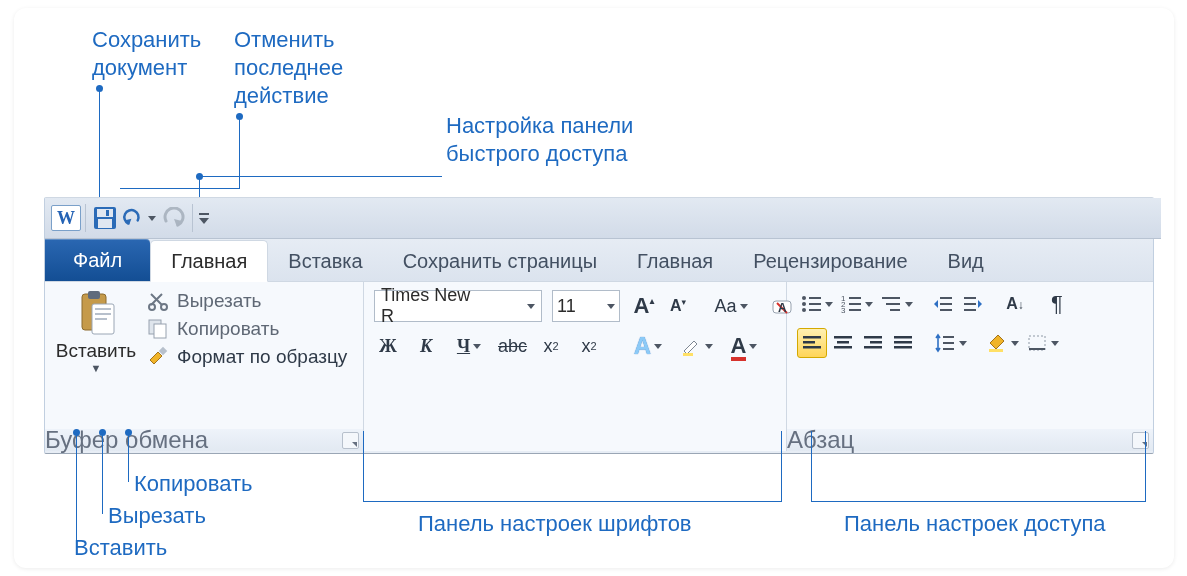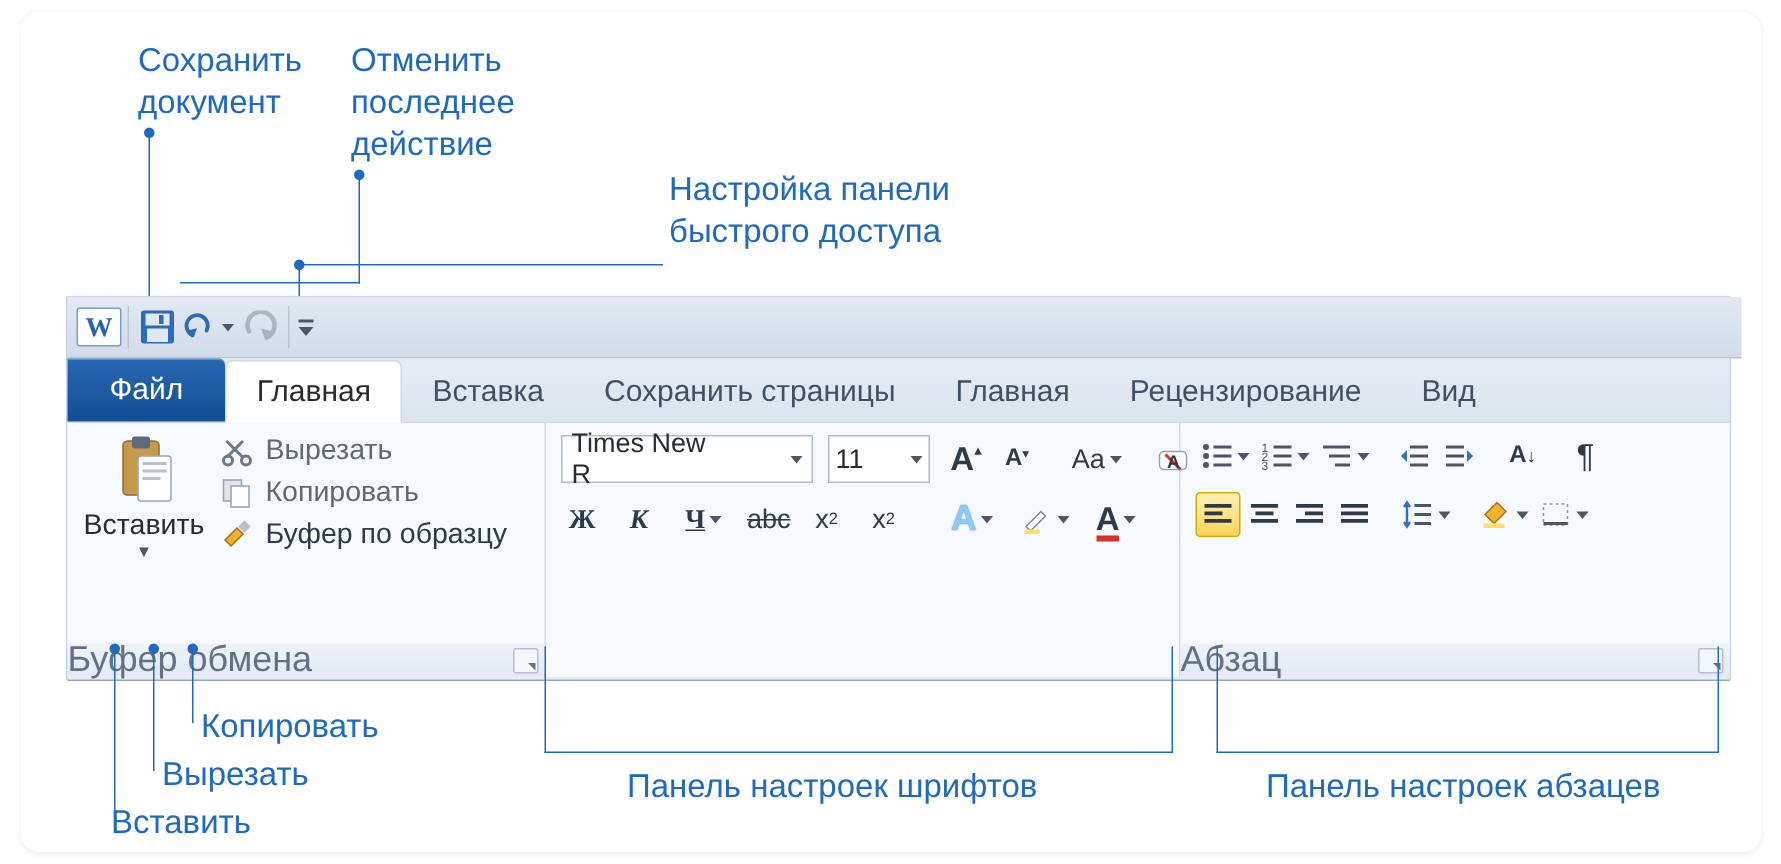--- a/index.html
+++ b/index.html
@@ -318,21 +318,21 @@
               </span>
               <span>Копировать</span>
             </div>
             <div class="cliprow" style="color:#2f3a48;">
               <span class="ric">
                 <svg width="22" height="22" viewBox="0 0 22 22">
                     <path d="M3 14 L11 6 L15 10 L7 18 Z" fill="#f0b429" stroke="#a3731c"></path>
                     <rect x="13" y="2" width="6" height="6" fill="#b7c0cc" transform="rotate(45 16 5)"></rect>
                   </svg>
               </span>
-              <span>Буфер по образцу</span>
+              <span>Формат по образцу</span>
             </div>
           </div>
         </div>
         <div class="gcaption">
           <span>Буфер обмена</span>
           <div class="glauncher"></div>
         </div>
       </div>
 
       <div class="group" style="width:422px;">
@@ -535,21 +535,21 @@
         </div>
       </div>
 
     </div>
   </div>
 
   <div class="panelbox" style="left:349px;top:423px;width:417px;height:70px;"></div>
   <div class="callout" style="left:404px;top:502px;">Панель настроек шрифтов</div>
 
   <div class="panelbox" style="left:797px;top:423px;width:333px;height:70px;"></div>
-  <div class="callout" style="left:830px;top:502px;">Панель настроек абзацев</div>
+  <div class="callout" style="left:830px;top:502px;">Панель настроек доступа</div>
 
   <div class="lead" style="left:62px;top:424px;height:110px;"></div>
   <div class="lead" style="left:88px;top:424px;height:82px;"></div>
   <div class="lead" style="left:114px;top:424px;height:50px;"></div>
   <div class="callout" style="left:120px;top:462px;">Копировать</div>
   <div class="callout" style="left:94px;top:494px;">Вырезать</div>
   <div class="callout" style="left:60px;top:526px;">Вставить</div>
 
 </div>
 

